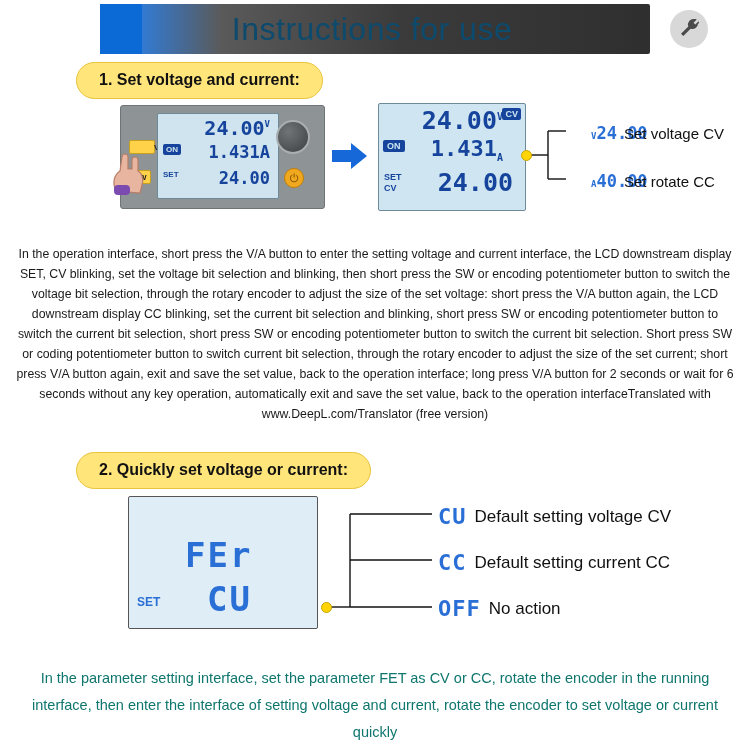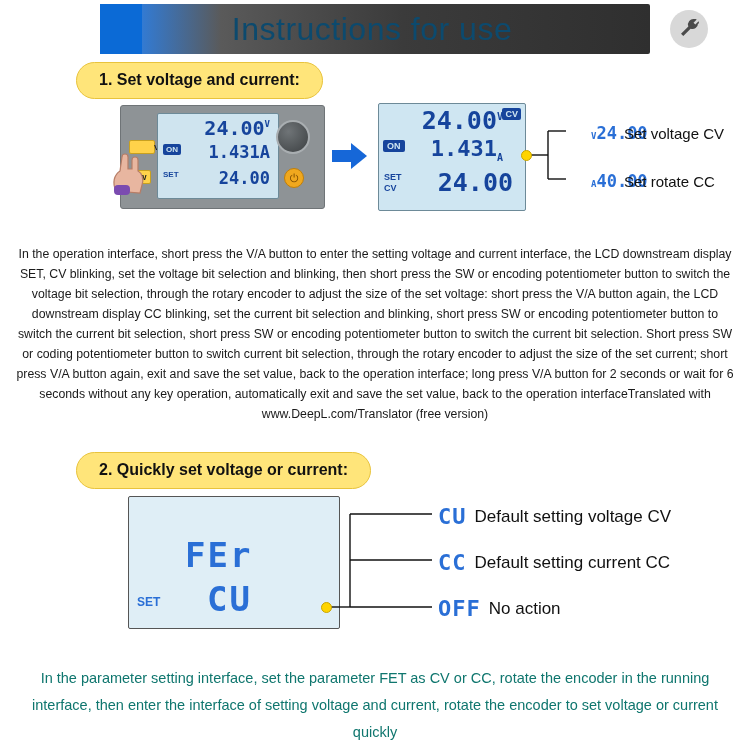--- a/index.html
+++ b/index.html
@@ -199,21 +199,21 @@
   
   .para1 {
     position: absolute; left: 14px; top: 232px; width: 722px;
     font-size: 12.3px; line-height: 20px; text-align: center; color: #1a1a1a;
   }
 
   
   .fig2 { position: absolute; left: 0; top: 496px; width: 750px; height: 140px; }
   .screen2 {
     position: absolute; left: 128px; top: 0px;
-    width: 212px; height: 133px;
+    width: 190px; height: 133px;
     background: #dfeef6; border: 1px solid #555; border-radius: 2px;
   }
   .s2-fer {
     position: absolute; left: 56px; top: 38px;
     font-family: "DejaVu Sans Mono", monospace; color: #2a6fd6;
     font-size: 34px; font-weight: bold; letter-spacing: 2px;
   }
   .s2-cu {
     position: absolute; left: 78px; top: 82px;
     font-family: "DejaVu Sans Mono", monospace; color: #2a6fd6;

